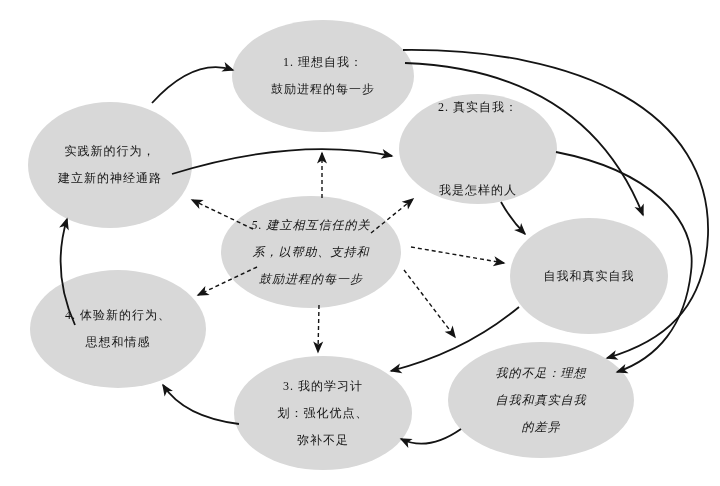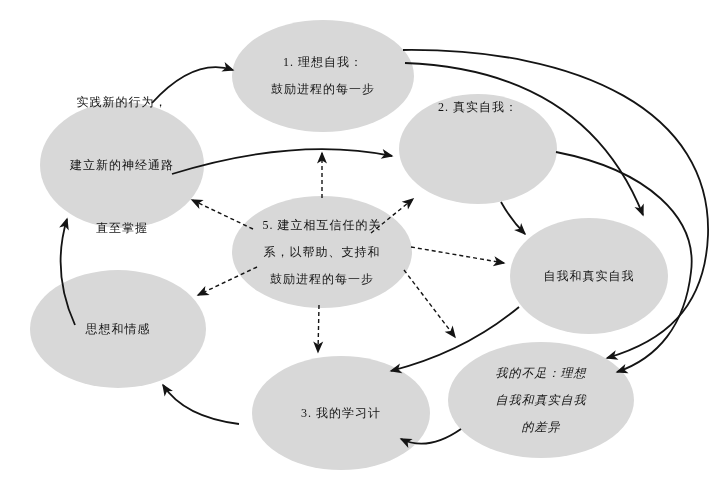--- a/index.html
+++ b/index.html
@@ -58,45 +58,48 @@
     <path class="edge dashed" marker-end="url(#ah)" d="M253,229 L192,200"></path>
   </svg>
 
   <div class="node" style="left:232px;top:20px;width:182px;height:112px;">
     <div class="ln">1. 理想自我：</div>
     <div class="ln">鼓励进程的每一步</div>
   </div>
 
   <div class="node" style="left:399px;top:94px;width:158px;height:110px;justify-content:space-between;">
     <div class="ln">2. 真实自我：</div>
+    <div class="ln">我是怎样的人</div>
   </div>
 
   <div class="node" style="left:510px;top:218px;width:158px;height:116px;">
     <div class="ln">自我和真实自我</div>
   </div>
 
   <div class="node" style="left:448px;top:342px;width:186px;height:116px;font-style:italic;">
     <div class="ln">我的不足：理想</div>
     <div class="ln">自我和真实自我</div>
     <div class="ln">的差异</div>
   </div>
 
-  <div class="node" style="left:252px;top:356px;width:178px;height:114px;text-align:right;">
+  <div class="node" style="left:234px;top:356px;width:178px;height:114px;text-align:right;">
     <div class="ln">3. 我的学习计</div>
+    <div class="ln">划：强化优点、</div>
+    <div class="ln">弥补不足</div>
   </div>
 
   <div class="node" style="left:30px;top:270px;width:176px;height:118px;">
+    <div class="ln">4. 体验新的行为、</div>
     <div class="ln">思想和情感</div>
   </div>
 
-  <div class="node" style="left:40px;top:102px;width:164px;height:126px;gap:36px;">
+  <div class="node" style="left:28px;top:102px;width:164px;height:126px;">
     <div class="ln">实践新的行为，</div>
     <div class="ln">建立新的神经通路</div>
-    <div class="ln">直至掌握</div>
   </div>
 
-  <div class="node" style="left:232px;top:196px;width:180px;height:112px;">
+  <div class="node" style="left:221px;top:196px;width:180px;height:112px;font-style:italic;">
     <div class="ln">5. 建立相互信任的关</div>
     <div class="ln">系，以帮助、支持和</div>
     <div class="ln">鼓励进程的每一步</div>
   </div>
 
 </div>
 
 </body></html>

